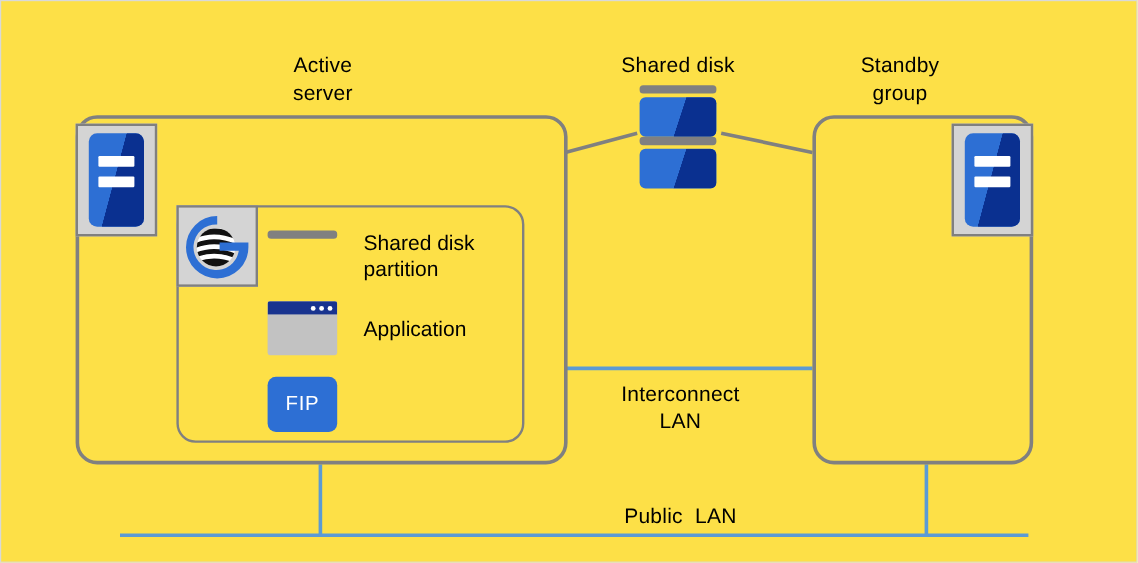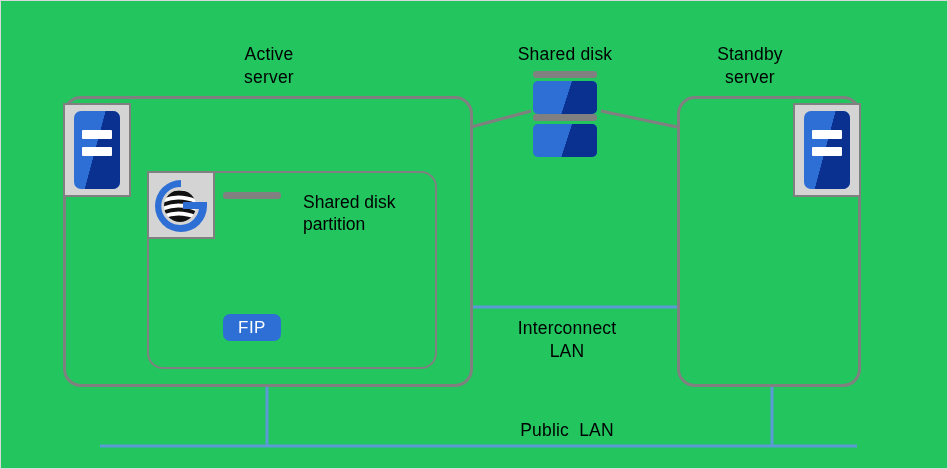--- a/index.html
+++ b/index.html
@@ -8,21 +8,21 @@
     padding: 0;
     background: #ffffff;
   }
   body {
     font-family: "Liberation Sans", sans-serif;
   }
   #canvas {
     position: relative;
     width: 948px;
     height: 469px;
-    background: #22c55e;
+    background: #fde047;
     border: 1px solid #d9d9d9;
     box-sizing: border-box;
     overflow: hidden;
   }
   .svg-layer {
     position: absolute;
     left: 0;
     top: 0;
     width: 948px;
     height: 469px;
@@ -166,21 +166,21 @@
     width: 4px;
     height: 4px;
     margin-left: 3px;
     border-radius: 50%;
     background: #ffffff;
   }
 
   
   .fip {
     width: 58px;
-    height: 27px;
+    height: 46px;
     border-radius: 7px;
     background: #2d6fd4;
     color: #ffffff;
     font-size: 17px;
     display: flex;
     align-items: center;
     justify-content: center;
     letter-spacing: 0.5px;
   }
 
@@ -206,21 +206,21 @@
     <line x1="266" y1="386" x2="266" y2="445" stroke="#5b9bd5" stroke-width="3"></line>
     <line x1="771" y1="386" x2="771" y2="445" stroke="#5b9bd5" stroke-width="3"></line>
   </svg>
 
   <div class="label center" style="left:268px; top:42px; width:160px;">Active
 server</div>
 
   <div class="label center" style="left:564px; top:42px; width:180px;">Shared disk</div>
 
   <div class="label center" style="left:749px; top:42px; width:170px;">Standby
-server</div>
+group</div>
 
 
   <div class="label center" style="left:566px; top:418px; width:200px;">Public  LAN</div>
 
   <div class="label center" style="left:566px; top:316px; width:200px;">Interconnect
 LAN</div>
 
   <div class="rbox" style="left:62px; top:95px; width:410px; height:291px;"></div>
 
   <div class="server-icon" style="left:62px; top:102px; width:68px; height:94px;">
@@ -258,20 +258,30 @@
     <div class="res-disk">
       <div class="cap"></div>
       <div class="body">
         <div class="shade"></div>
       </div>
     </div>
     <div class="res-label" style="margin-left:22px;">Shared disk
 partition</div>
   </div>
 
+  <div class="res-row" style="left:222px; top:250px;">
+    <div class="appwin">
+      <div class="tbar">
+        <i></i>
+        <i></i>
+        <i></i>
+      </div>
+    </div>
+    <div class="res-label" style="margin-left:22px;">Application</div>
+  </div>
 
   <div class="res-row" style="left:222px; top:313px;">
     <div class="fip">FIP</div>
   </div>
 
   <div class="disk" style="left:532px; top:70px; width:64px;">
     <div class="cap"></div>
     <div class="body">
       <div class="shade"></div>
     </div>

